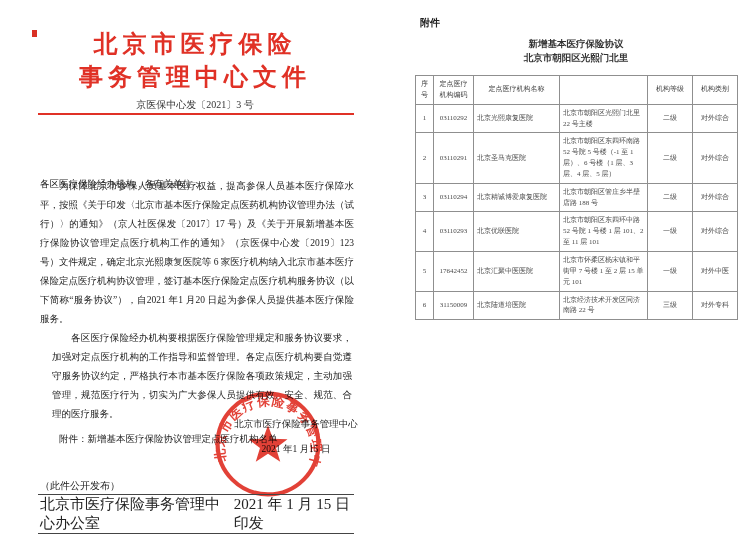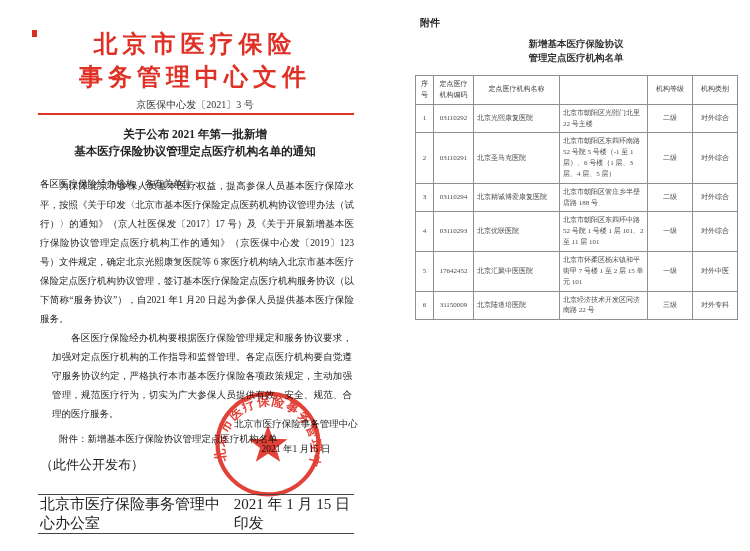--- a/index.html
+++ b/index.html
@@ -18,21 +18,21 @@
   .salutation{position:absolute;left:20px;top:178px;font-size:9.5px;color:#222;}
   .bodytext{position:absolute;left:20px;top:177px;width:314px;font-size:9.5px;line-height:19px;
             text-align:justify;color:#222;}
   .bodytext p{margin:0;text-indent:2em;}
   .bodytext p.p2{margin-left:12px;width:300px;}
   .bodytext p.attach{margin-top:6px;}
   .signer-block{position:absolute;left:205px;top:418px;width:142px;text-align:center;font-size:9.5px;color:#222;}
   .signer-block .line1{white-space:nowrap;}
   .signer-block .line2{margin-top:12px;}
   .stamp{position:absolute;left:192px;top:388px;width:112px;height:112px;mix-blend-mode:multiply;opacity:.92;}
-  .public-release{position:absolute;left:20px;top:456px;font-size:13px;color:#222;}
+  .public-release{position:absolute;left:20px;top:479px;font-size:10px;color:#222;}
   .doc-footer{position:absolute;left:18px;top:494px;width:316px;height:40px;
               border-top:1px solid #444;border-bottom:1px solid #444;
               display:flex;justify-content:space-between;align-items:center;
               font-size:15px;color:#222;padding:0 2px;box-sizing:border-box;}
 
   
   #right-page{position:absolute;left:385px;top:0;width:365px;height:551px;}
   .attach-label{position:absolute;left:35px;top:16px;font-size:10px;font-weight:bold;color:#222;}
   .table-title{position:absolute;left:30px;top:37px;width:322px;text-align:center;
                font-size:9.5px;font-weight:bold;line-height:14px;color:#333;}
@@ -54,24 +54,20 @@
     <div class="corner-mark"></div>
 
     <div class="letterhead">
       <div>北京市医疗保险</div>
       <div>事务管理中心文件</div>
     </div>
 
     <div class="doc-number">京医保中心发〔2021〕3 号</div>
     <div class="red-rule"></div>
 
-    <div class="doc-title">
-      <div>关于公布 2021 年第一批新增</div>
-      <div>基本医疗保险协议管理定点医疗机构名单的通知</div>
-    </div>
 
     <div class="salutation">各区医疗保险经办机构，各有关单位：</div>
 
     <div class="bodytext">
       <p>为保障北京市参保人员基本医疗权益，提高参保人员基本医疗保障水平，按照《关于印发〈北京市基本医疗保险定点医药机构协议管理办法（试行）〉的通知》（京人社医保发〔2017〕17 号）及《关于开展新增基本医疗保险协议管理定点医疗机构工作的通知》（京医保中心发〔2019〕123 号）文件规定，确定北京光熙康复医院等 6 家医疗机构纳入北京市基本医疗保险定点医疗机构协议管理，签订基本医疗保险定点医疗机构服务协议（以下简称“服务协议”），自2021 年1 月20 日起为参保人员提供基本医疗保险服务。</p>
       <p class="p2">各区医疗保险经办机构要根据医疗保险管理规定和服务协议要求，加强对定点医疗机构的工作指导和监督管理。各定点医疗机构要自觉遵守服务协议约定，严格执行本市基本医疗保险各项政策规定，主动加强管理，规范医疗行为，切实为广大参保人员提供有效、安全、规范、合理的医疗服务。</p>
       <p class="attach">附件：新增基本医疗保险协议管理定点医疗机构名单</p>
     </div>
 
     <div class="signer-block">
@@ -96,21 +92,21 @@
       <span>北京市医疗保险事务管理中心办公室</span>
       <span>2021 年 1 月 15 日印发</span>
     </div>
   </div>
 
   <div id="right-page">
     <div class="attach-label">附件</div>
 
     <div class="table-title">
       <div>新增基本医疗保险协议</div>
-      <div>管理定点医疗机构名单</div>
+      <div>北京市朝阳区光熙门北里</div>
     </div>
 
     <table class="inst">
       <colgroup>
         <col class="w-no">
           <col class="w-code">
           <col class="w-name">
         <col class="w-addr">
           <col class="w-grade">
           <col class="w-type">

